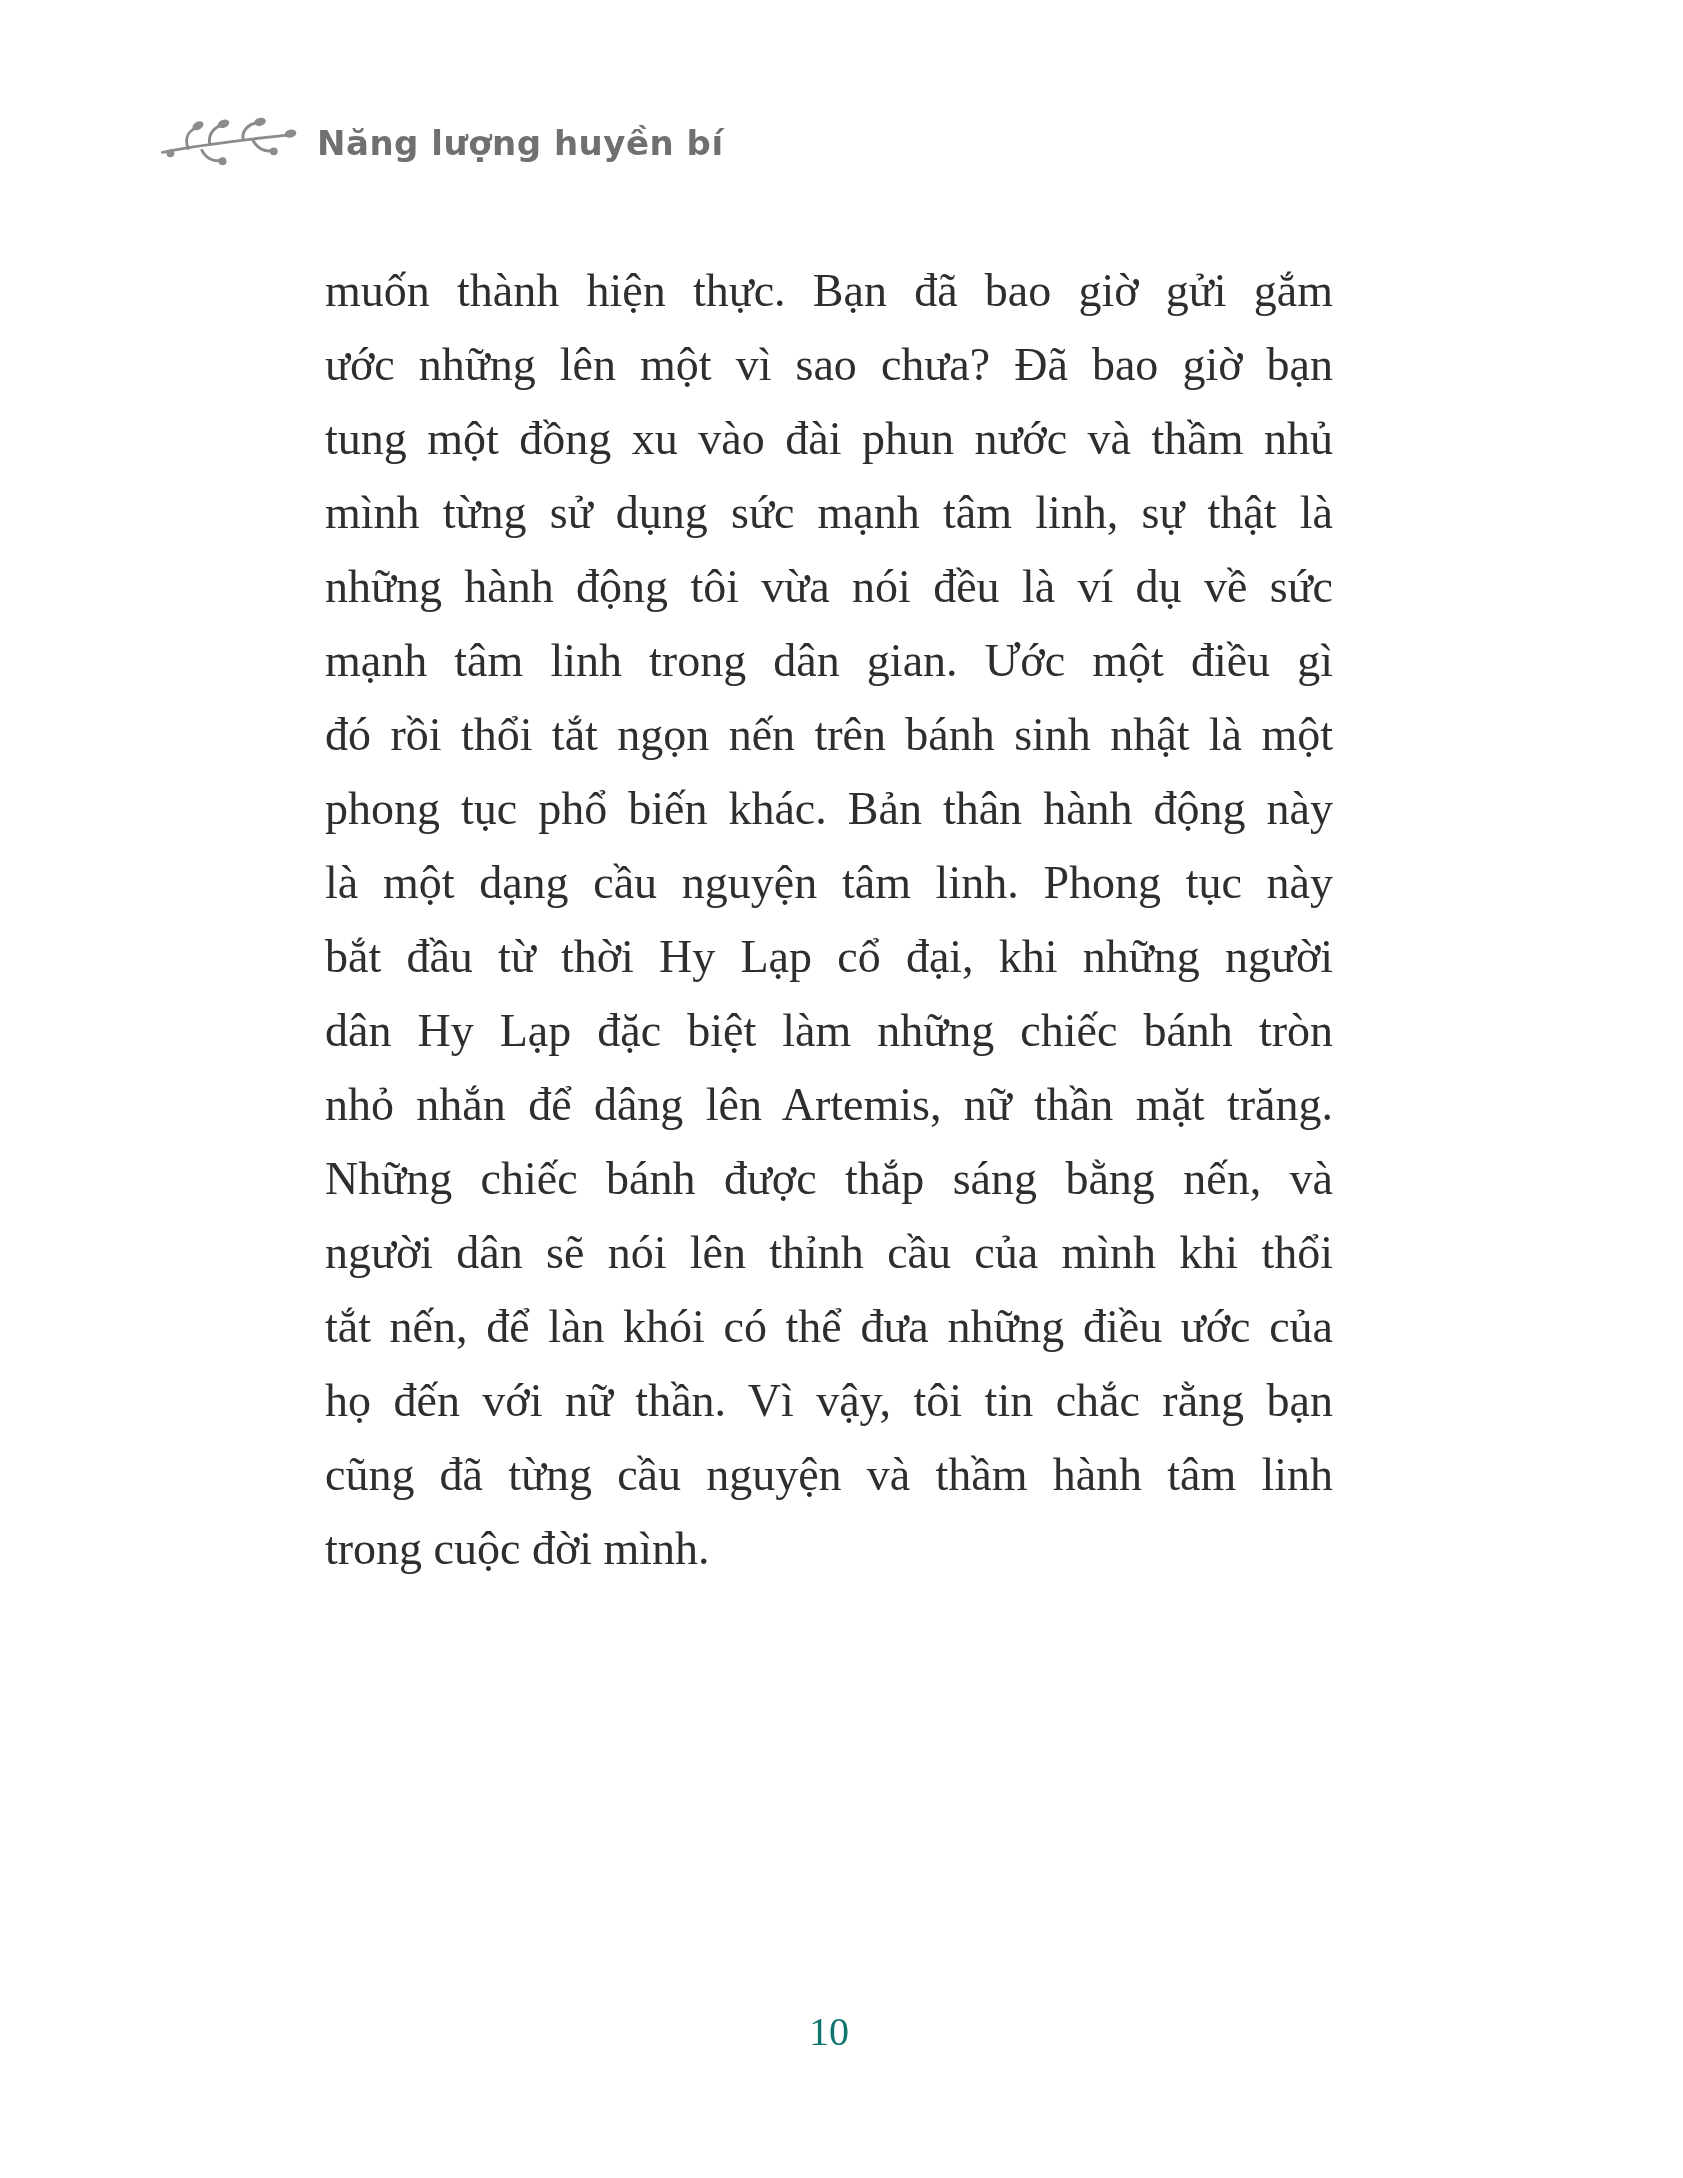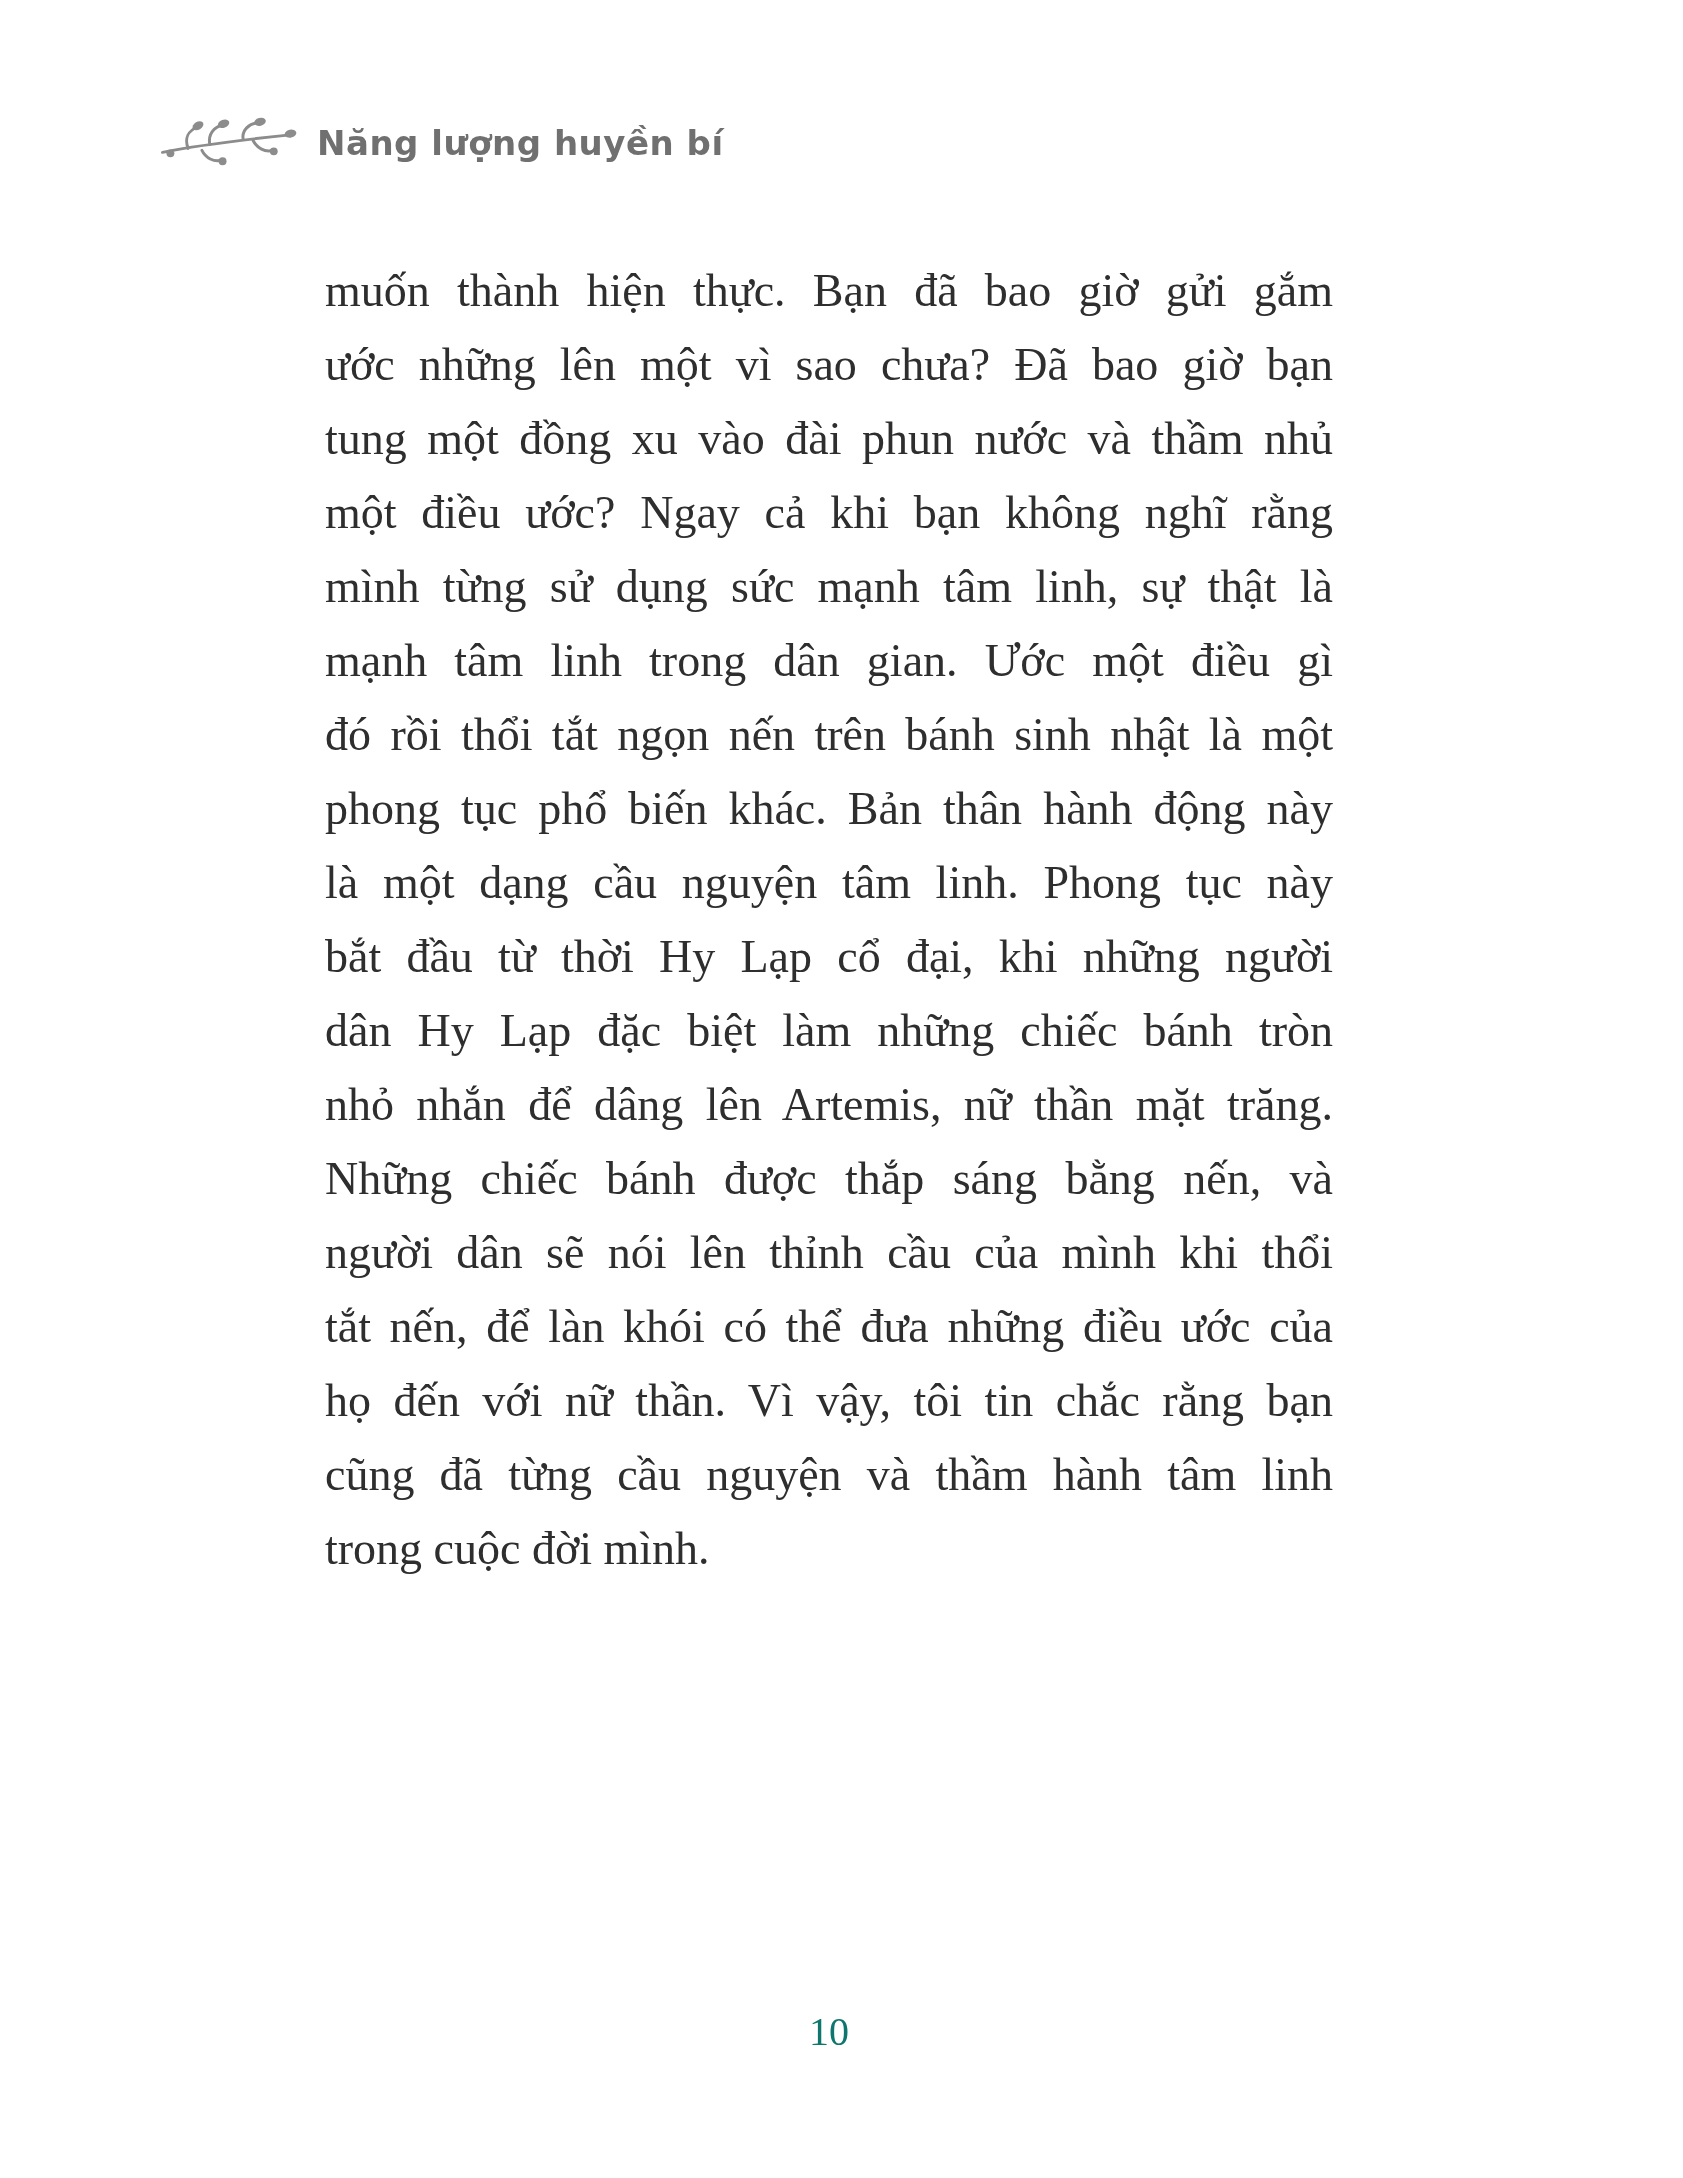--- a/index.html
+++ b/index.html
@@ -85,22 +85,22 @@
       </svg>
     </span>
     <span class="header-title">Năng lượng huyền bí</span>
   </div>
 
   <div class="body-text">
       <div class="para">
         <div class="line">muốn thành hiện thực. Bạn đã bao giờ gửi gắm</div>
         <div class="line">ước những lên một vì sao chưa? Đã bao giờ bạn</div>
         <div class="line">tung một đồng xu vào đài phun nước và thầm nhủ</div>
-        <div class="line">một điều ước? Ngay cả khi bạn không nghĩ rằng</div>
         <div class="line">mình từng sử dụng sức mạnh tâm linh, sự thật là</div>
+        <div class="line">những hành động tôi vừa nói đều là ví dụ về sức</div>
         <div class="line">mạnh tâm linh trong dân gian. Ước một điều gì</div>
         <div class="line">đó rồi thổi tắt ngọn nến trên bánh sinh nhật là một</div>
         <div class="line">phong tục phổ biến khác. Bản thân hành động này</div>
         <div class="line">là một dạng cầu nguyện tâm linh. Phong tục này</div>
         <div class="line">bắt đầu từ thời Hy Lạp cổ đại, khi những người</div>
         <div class="line">dân Hy Lạp đặc biệt làm những chiếc bánh tròn</div>
         <div class="line">nhỏ nhắn để dâng lên Artemis, nữ thần mặt trăng.</div>
         <div class="line">Những chiếc bánh được thắp sáng bằng nến, và</div>
         <div class="line">người dân sẽ nói lên thỉnh cầu của mình khi thổi</div>
         <div class="line">tắt nến, để làn khói có thể đưa những điều ước của</div>

